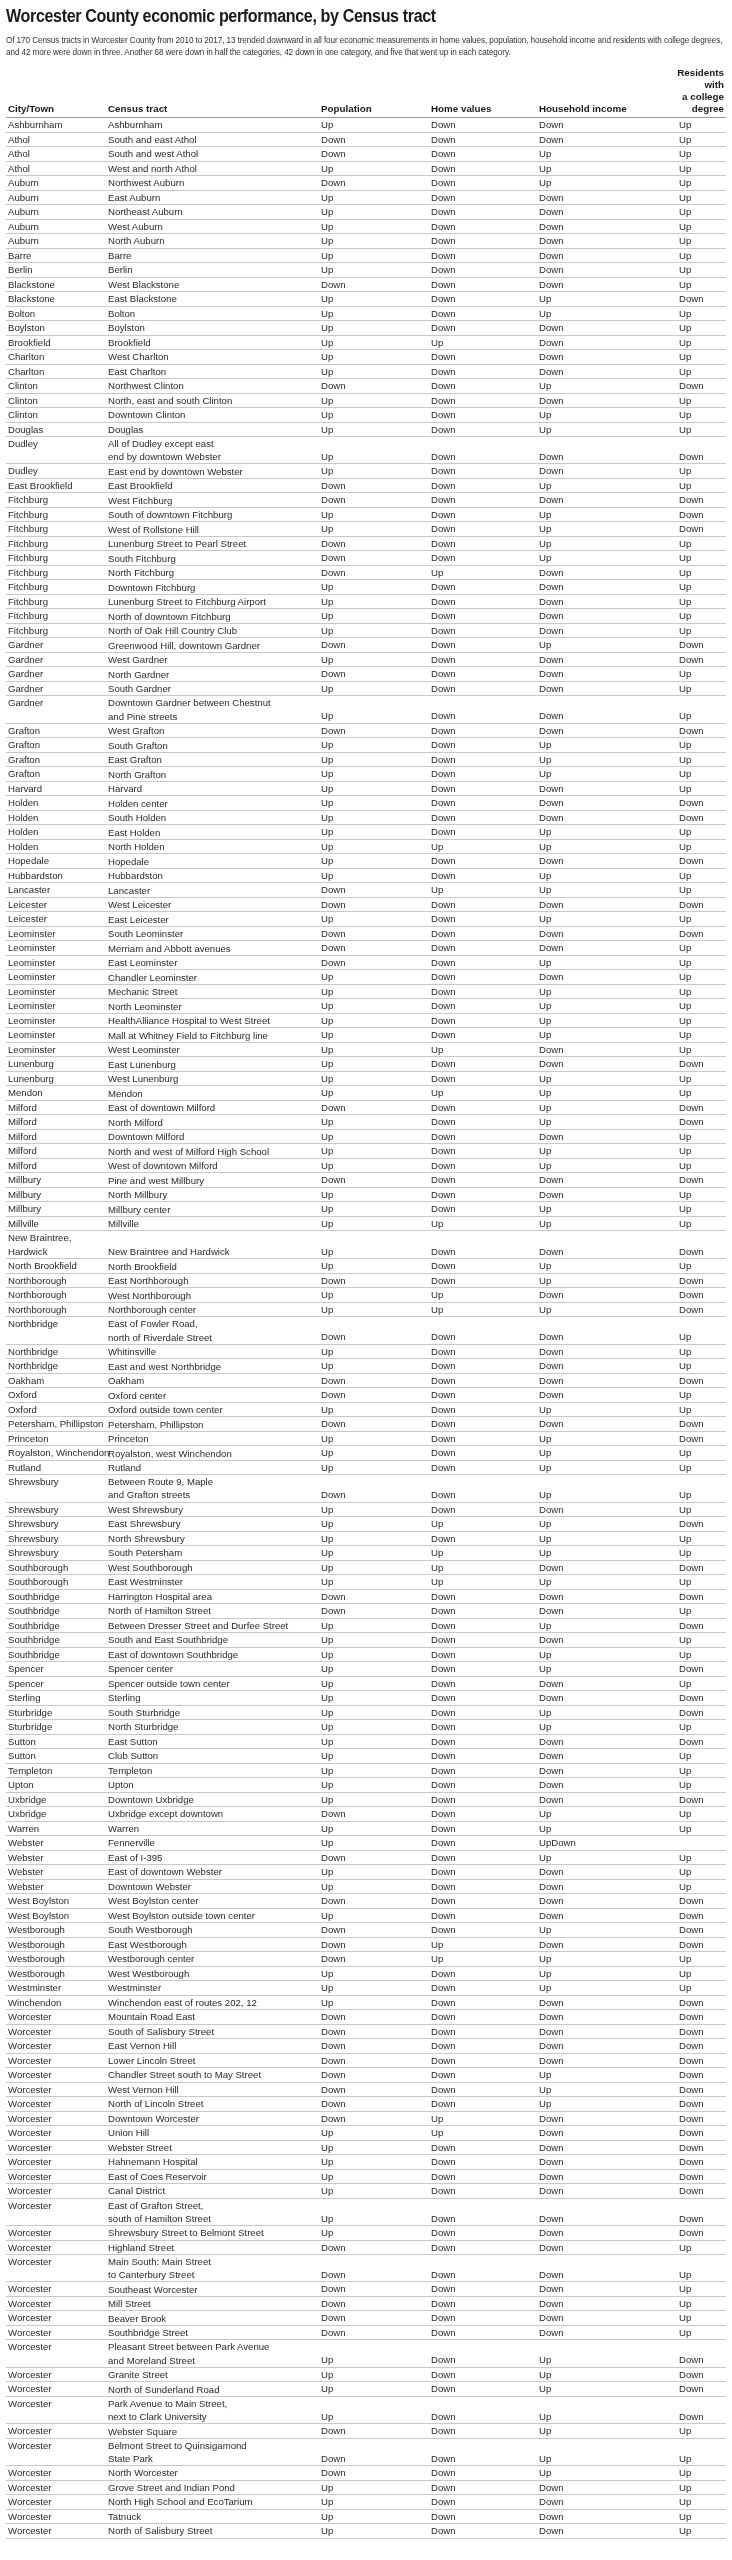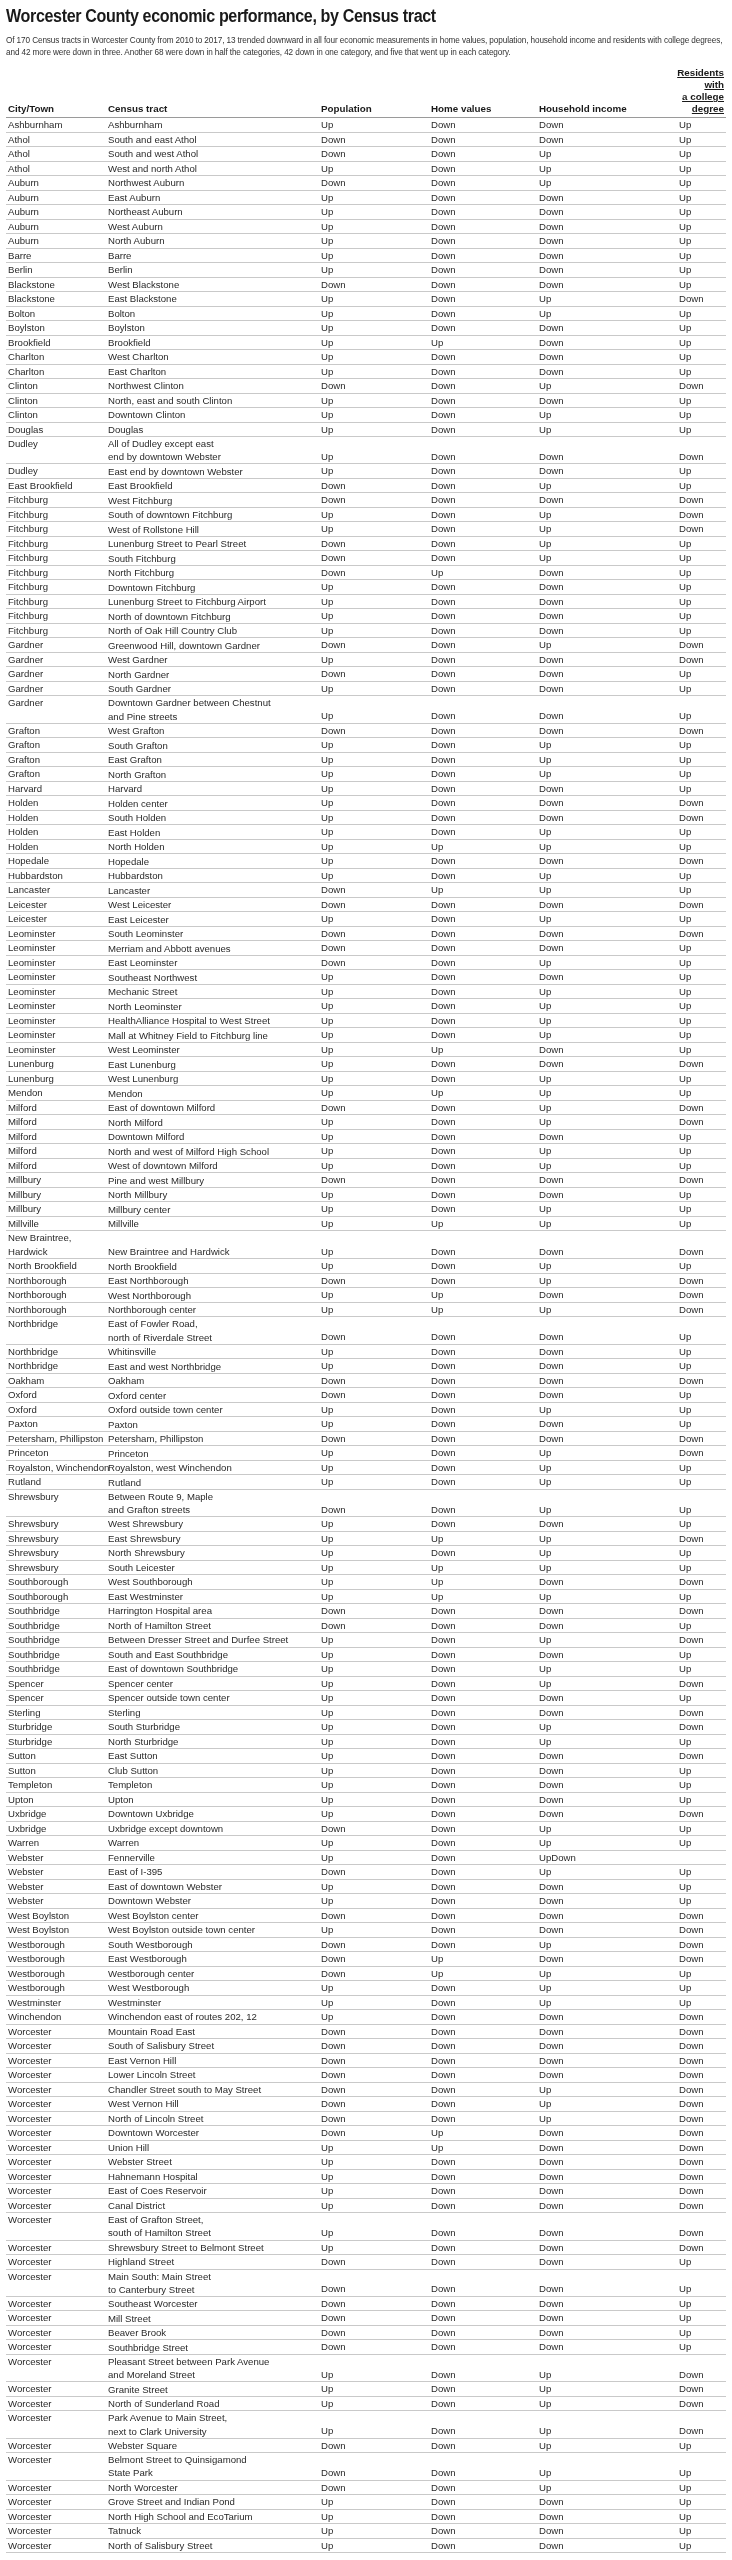--- a/index.html
+++ b/index.html
@@ -42,21 +42,21 @@
   th {
     font-weight: bold;
     font-size: 9.8px;
     text-align: left;
     vertical-align: bottom;
     padding: 0 2px 2px 2px;
     line-height: 12px;
     color: #1a1a1a;
     border-bottom: 1.5px solid #9a9a9a;
   }
-  th.right { text-align: right; text-decoration: underline; }
+  th.right { text-align: right; }
   td {
     padding: 0 2px;
     height: 13.5px;
     line-height: 13.5px;
     vertical-align: bottom;
     border-bottom: 1.2px solid #c9c9c9;
     white-space: nowrap;
     color: #2a2a2a;
     overflow: visible;
   }
@@ -542,21 +542,21 @@
         <tr>
           <td>Leominster</td>
           <td class="tract">East Leominster</td>
           <td class="val">Down</td>
           <td class="val">Down</td>
           <td class="val">Up</td>
           <td class="val last">Up</td>
         </tr>
         <tr>
           <td>Leominster</td>
-          <td class="tract">Southeast Northwest</td>
+          <td class="tract">Chandler Leominster</td>
           <td class="val">Up</td>
           <td class="val">Down</td>
           <td class="val">Down</td>
           <td class="val last">Up</td>
         </tr>
         <tr>
           <td>Leominster</td>
           <td class="tract">Mechanic Street</td>
           <td class="val">Up</td>
           <td class="val">Down</td>
@@ -773,28 +773,20 @@
         </tr>
         <tr>
           <td>Oxford</td>
           <td class="tract">Oxford outside town center</td>
           <td class="val">Up</td>
           <td class="val">Down</td>
           <td class="val">Up</td>
           <td class="val last">Up</td>
         </tr>
         <tr>
-          <td>Paxton</td>
-          <td class="tract">Paxton</td>
-          <td class="val">Up</td>
-          <td class="val">Down</td>
-          <td class="val">Down</td>
-          <td class="val last">Up</td>
-        </tr>
-        <tr>
           <td>Petersham, Phillipston</td>
           <td class="tract">Petersham, Phillipston</td>
           <td class="val">Down</td>
           <td class="val">Down</td>
           <td class="val">Down</td>
           <td class="val last">Down</td>
         </tr>
         <tr>
           <td>Princeton</td>
           <td class="tract">Princeton</td>
@@ -846,21 +838,21 @@
         <tr>
           <td>Shrewsbury</td>
           <td class="tract">North Shrewsbury</td>
           <td class="val">Up</td>
           <td class="val">Down</td>
           <td class="val">Up</td>
           <td class="val last">Up</td>
         </tr>
         <tr>
           <td>Shrewsbury</td>
-          <td class="tract">South Leicester</td>
+          <td class="tract">South Petersham</td>
           <td class="val">Up</td>
           <td class="val">Up</td>
           <td class="val">Up</td>
           <td class="val last">Up</td>
         </tr>
         <tr>
           <td>Southborough</td>
           <td class="tract">West Southborough</td>
           <td class="val">Up</td>
           <td class="val">Up</td>

